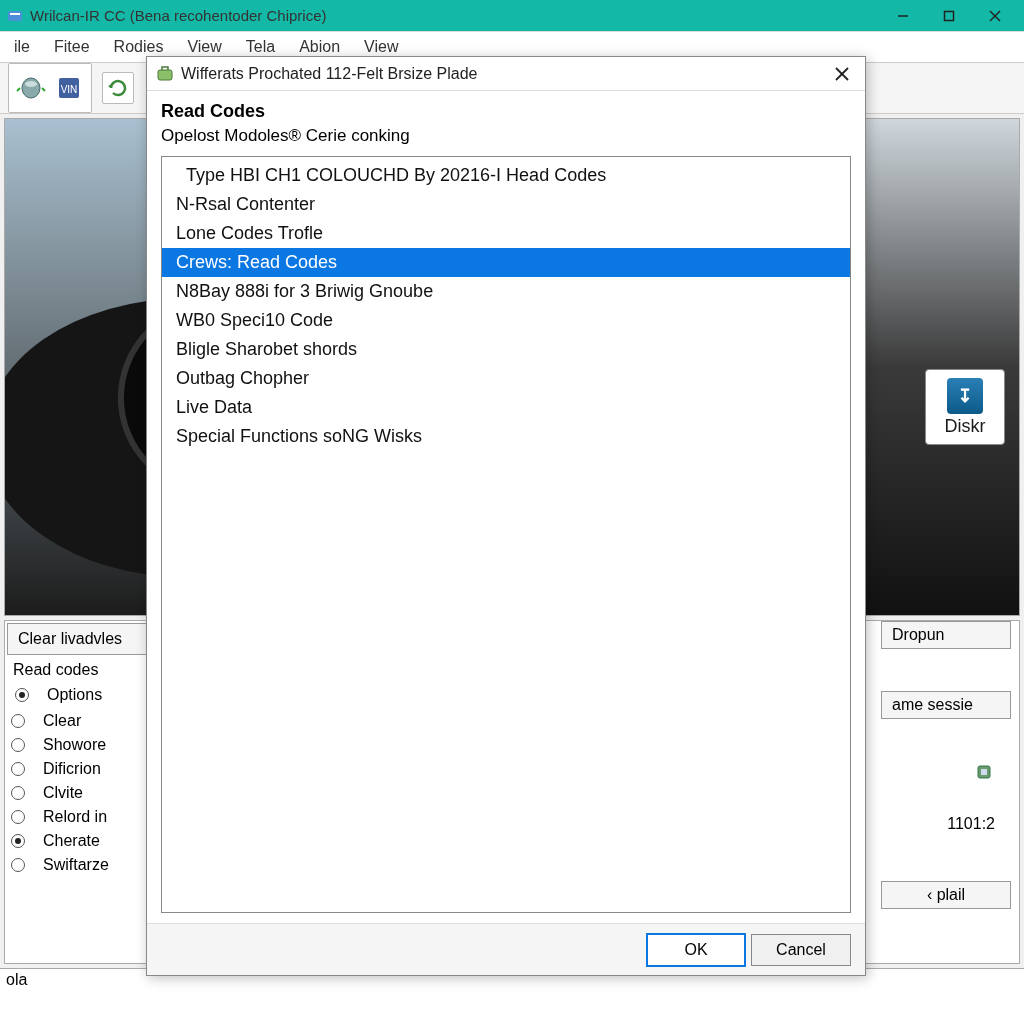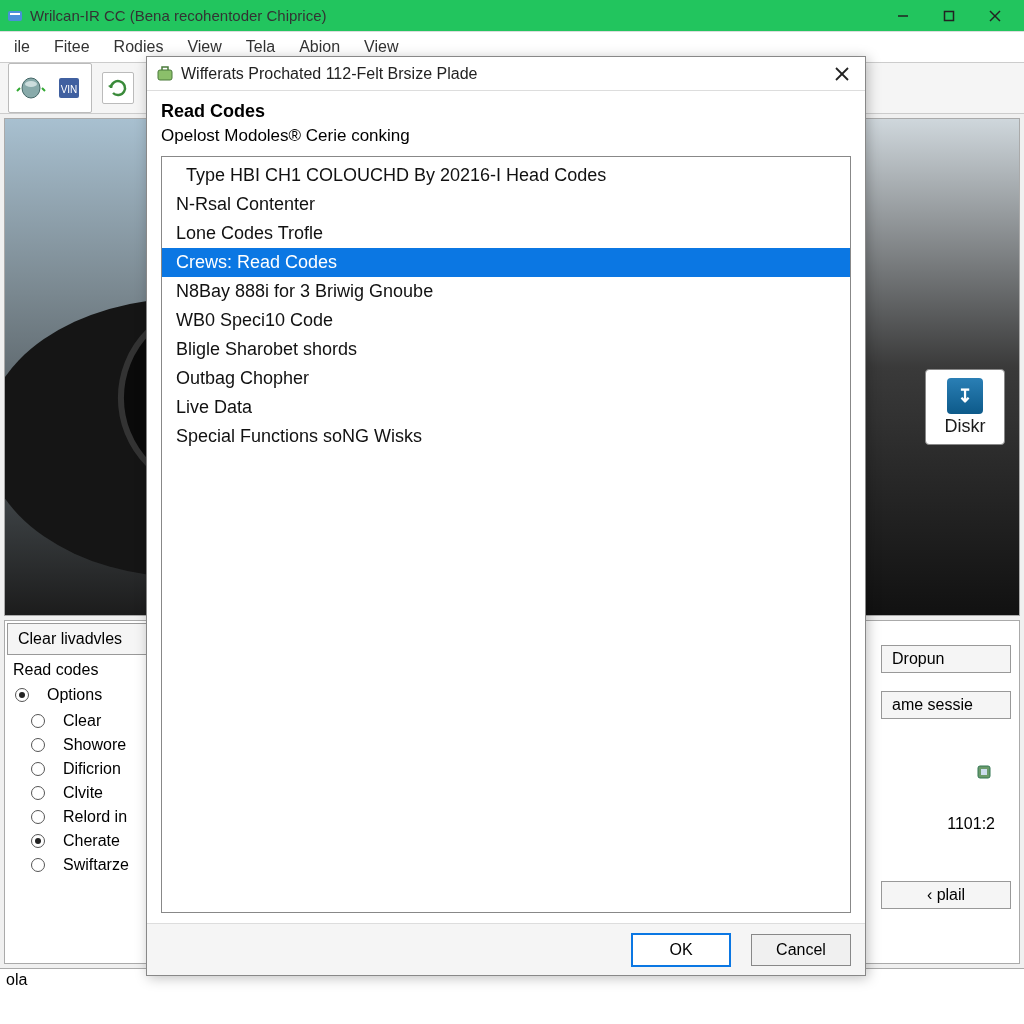--- a/index.html
+++ b/index.html
@@ -1,20 +1,20 @@
 <!DOCTYPE html>
 <html><head>
 <meta charset="utf-8">
 <style>
 * { box-sizing: border-box; margin: 0; padding: 0; font-family: "Segoe UI", Tahoma, sans-serif; }
 body { background: #f0f0f0; width: 1024px; height: 1024px; overflow: hidden; position: relative; }
 
 
 .main-window { position: absolute; inset: 0; background: #fff; display: flex; flex-direction: column; }
-.title-bar { height: 32px; background: #22c55e; display: flex; align-items: center; padding: 0 6px; border-bottom: 1px solid #ddd; }
+.title-bar { height: 32px; background: #14b8a6; display: flex; align-items: center; padding: 0 6px; border-bottom: 1px solid #ddd; }
 .title-icon { width: 18px; height: 18px; margin-right: 6px; display: inline-flex; align-items: center; justify-content: center; }
 .title-text { flex: 1; font-size: 15px; color: #333; }
 .win-controls { display: flex; gap: 0; }
 .win-btn { width: 46px; height: 30px; display: flex; align-items: center; justify-content: center; background: transparent; border: none; font-size: 14px; color: #333; }
 
 .menu-bar { height: 30px; display: flex; align-items: center; padding: 0 4px; gap: 4px; font-size: 16px; color: #333; background: #fff; }
 .menu-item { padding: 2px 10px; }
 
 .toolbar { height: 52px; background: #f5f5f5; border-top: 1px solid #ccc; border-bottom: 1px solid #ccc; display: flex; align-items: center; padding: 0 8px; gap: 10px; }
 .toolbar-group { display: flex; align-items: center; gap: 6px; border: 1px solid #bbb; padding: 8px 6px; border-radius: 2px; background: #fff; }
@@ -25,21 +25,21 @@
 .image-panel { flex: 1; border: 1px solid #aaa; background: #e8e8e8; position: relative; overflow: hidden; }
 .image-left { background: linear-gradient(to bottom, #9db4c6 0%, #6d7d85 40%, #2a2a2a 100%); }
 .image-right { background: linear-gradient(to bottom, #c7d0d6 0%, #3b3b3b 60%, #1a1a1a 100%); position: relative; }
 .diskr-badge { position: absolute; right: 14px; top: 250px; width: 80px; height: 76px; background: #fff; border: 1px solid #888; border-radius: 4px; display: flex; flex-direction: column; align-items: center; justify-content: center; font-size: 18px; color: #1a1a1a; }
 .diskr-icon { width: 36px; height: 36px; background: linear-gradient(#2a7fb5,#0d5a8a); border-radius: 4px; display:flex;align-items:center;justify-content:center;color:#fff;font-size:18px;font-weight:bold; margin-bottom:2px;}
 
 .lower-panels { flex: 1; display: flex; gap: 4px; }
 .left-panel { width: 160px; background: #fff; border: 1px solid #aaa; display: flex; flex-direction: column; }
 .panel-btn { text-align: left; padding: 6px 10px; font-size: 16px; border: 1px solid #999; margin: 2px; background: #f5f5f5; }
 .panel-label { padding: 4px 8px; font-size: 16px; }
-.radio-list { padding: 2px 4px 2px 26px; }
+.radio-list { padding: 2px 4px 2px 6px; }
 .radio-item { display: flex; align-items: center; gap: 18px; font-size: 16px; padding: 3px 0; }
 .radio-circle { width: 14px; height: 14px; border: 1px solid #555; border-radius: 50%; display: inline-flex; align-items: center; justify-content: center; background: #fff; }
 .radio-dot { width: 6px; height: 6px; background: #222; border-radius: 50%; }
 
 .right-panel { flex: 1; background: #fff; border: 1px solid #aaa; position: relative; padding: 8px; }
 .right-btn { position: absolute; right: 8px; width: 130px; text-align: left; padding: 4px 10px; font-size: 16px; border: 1px solid #999; background: #f5f5f5; }
 .right-icon { position:absolute; right: 24px; top: 140px; width:22px;height:22px; }
 .right-num { position:absolute; right: 24px; top: 194px; font-size: 16px; }
 .right-plail { position:absolute; right: 8px; top: 260px; width: 130px; padding: 4px 20px; font-size: 16px; border: 1px solid #999; background: #f5f5f5; }
 
@@ -54,21 +54,21 @@
 .modal-title-icon { width: 20px; height: 20px; margin-right: 6px; }
 .modal-title-text { flex: 1; font-size: 16px; color: #222; }
 .modal-close { width: 30px; height: 30px; display: flex; align-items: center; justify-content: center; font-size: 18px; color: #222; background: transparent; border: none; }
 .modal-body { flex: 1; padding: 10px 14px; display: flex; flex-direction: column; }
 .modal-h { font-size: 18px; font-weight: bold; margin-bottom: 4px; }
 .modal-sub { font-size: 17px; color: #000000; margin-bottom: 10px; }
 .list-box { flex: 1; border: 1px solid #888; background: #fff; padding: 4px 0; overflow: auto; }
 .list-row { padding: 4px 14px; font-size: 18px; color: #111; }
 .list-row.selected { background: #0b77e3; color: #fff; }
 .list-row:first-child { padding-left: 24px; }
-.dialog-buttons { height: 52px; display: flex; align-items: center; justify-content: flex-end; gap: 20px; padding: 0 14px; border-top: 1px solid #ddd; background: #f5f5f5; }
+.dialog-buttons { height: 52px; display: flex; align-items: center; justify-content: flex-end; gap: 5px; padding: 0 14px; border-top: 1px solid #ddd; background: #f5f5f5; }
 .dlg-btn { min-width: 100px; padding: 6px 18px; font-size: 16px; border: 1px solid #888; background: #f0f0f0; }
 .dlg-btn.primary { border: 2px solid #0b77e3; background: #fff; }
 
 svg { display: block; }
 </style>
 </head>
 <body>
 
 <div class="main-window">
 
@@ -211,21 +211,21 @@
               <span>Cherate</span>
             </div>
             <div class="radio-item">
               <span class="radio-circle"></span>
               <span>Swiftarze</span>
             </div>
           </div>
       </div>
 
       <div class="right-panel">
-        <button class="right-btn" style="top:24px;">Dropun</button>
+        <button class="right-btn" style="top:0;">Dropun</button>
         <button class="right-btn" style="top:70px;">ame sessie</button>
         <span class="right-icon">
           <svg width="22" height="22" viewBox="0 0 22 22">
               <rect x="5" y="5" width="12" height="12" rx="2" fill="#6a9a6a" stroke="#375"></rect>
               <rect x="8" y="8" width="6" height="6" fill="#cde"></rect>
             </svg>
         </span>
         <span class="right-num">1101:2</span>
         <button class="right-plail">‹ plail</button>
       </div>

